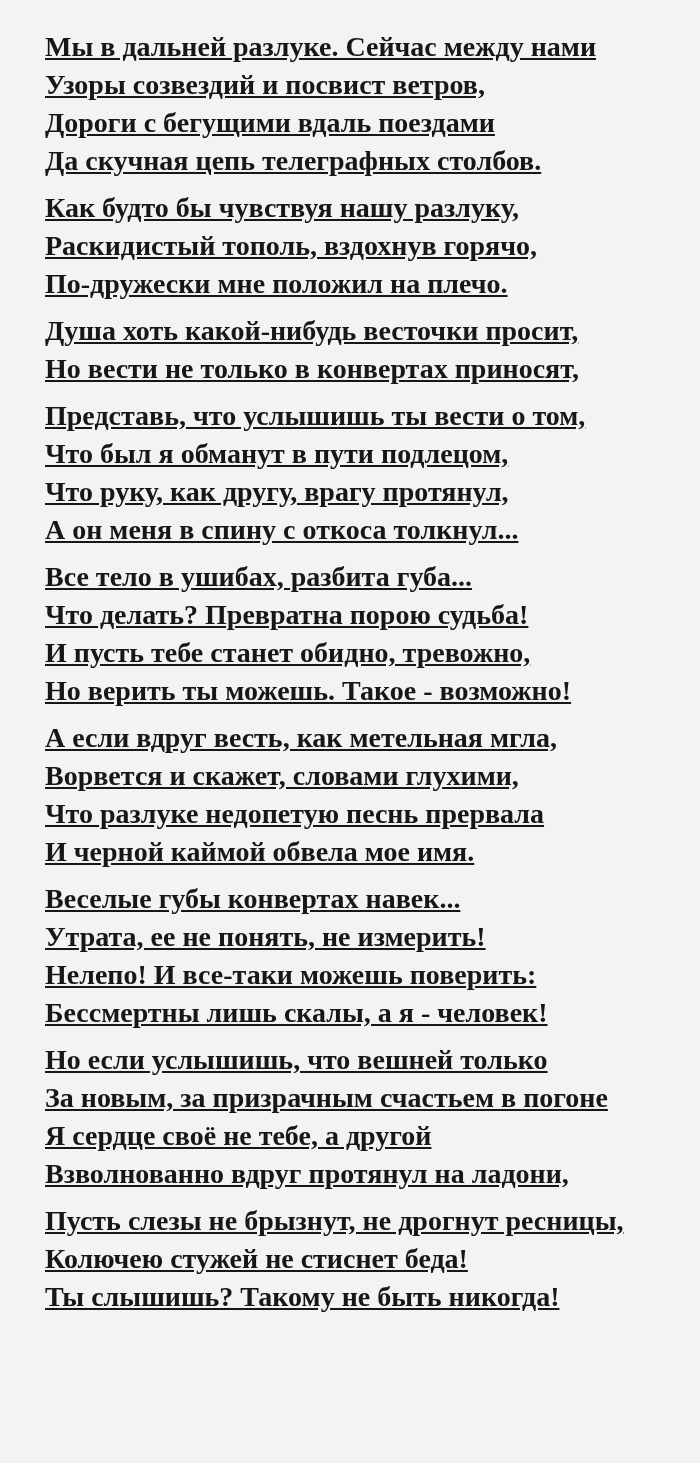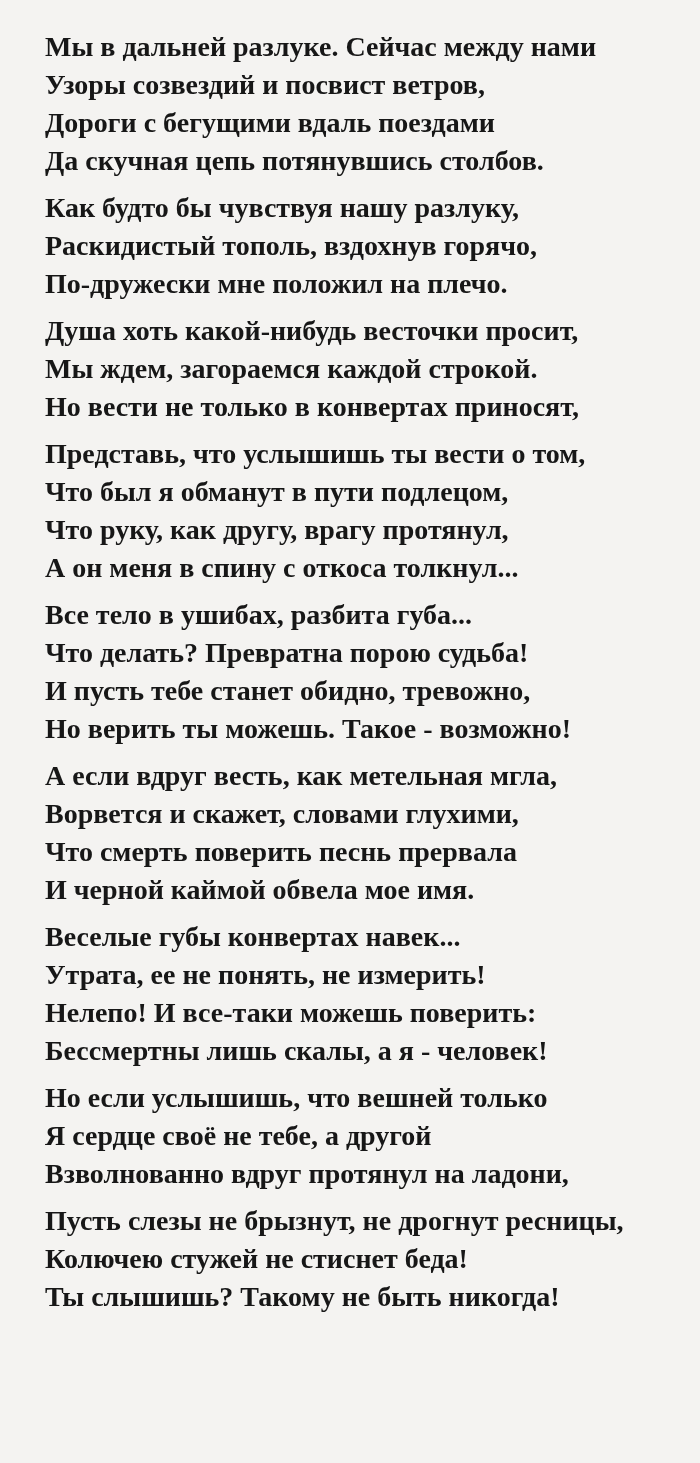--- a/index.html
+++ b/index.html
@@ -21,76 +21,77 @@
     font-size: 28px;
     line-height: 38px;
     color: #171717;
     -webkit-font-smoothing: antialiased;
   }
   .stanza {
     margin: 0 0 9px 0;
   }
   .line {
     white-space: nowrap;
+    text-decoration: underline;
   }
 </style>
 </head>
 <body>
 
 <div class="poem">
 
   <div class="stanza">
     <div class="line">Мы в дальней разлуке. Сейчас между нами</div>
     <div class="line">Узоры созвездий и посвист ветров,</div>
     <div class="line">Дороги с бегущими вдаль поездами</div>
-    <div class="line">Да скучная цепь потянувшись столбов.</div>
+    <div class="line">Да скучная цепь телеграфных столбов.</div>
   </div>
 
   <div class="stanza">
     <div class="line">Как будто бы чувствуя нашу разлуку,</div>
     <div class="line">Раскидистый тополь, вздохнув горячо,</div>
     <div class="line">По-дружески мне положил на плечо.</div>
   </div>
 
   <div class="stanza">
     <div class="line">Душа хоть какой-нибудь весточки просит,</div>
-    <div class="line">Мы ждем, загораемся каждой строкой.</div>
     <div class="line">Но вести не только в конвертах приносят,</div>
   </div>
 
   <div class="stanza">
     <div class="line">Представь, что услышишь ты вести о том,</div>
     <div class="line">Что был я обманут в пути подлецом,</div>
     <div class="line">Что руку, как другу, врагу протянул,</div>
     <div class="line">А он меня в спину с откоса толкнул...</div>
   </div>
 
   <div class="stanza">
     <div class="line">Все тело в ушибах, разбита губа...</div>
     <div class="line">Что делать? Превратна порою судьба!</div>
     <div class="line">И пусть тебе станет обидно, тревожно,</div>
     <div class="line">Но верить ты можешь. Такое - возможно!</div>
   </div>
 
   <div class="stanza">
     <div class="line">А если вдруг весть, как метельная мгла,</div>
     <div class="line">Ворвется и скажет, словами глухими,</div>
-    <div class="line">Что смерть поверить песнь прервала</div>
+    <div class="line">Что разлуке недопетую песнь прервала</div>
     <div class="line">И черной каймой обвела мое имя.</div>
   </div>
 
   <div class="stanza">
     <div class="line">Веселые губы конвертах навек...</div>
     <div class="line">Утрата, ее не понять, не измерить!</div>
     <div class="line">Нелепо! И все-таки можешь поверить:</div>
     <div class="line">Бессмертны лишь скалы, а я - человек!</div>
   </div>
 
   <div class="stanza">
     <div class="line">Но если услышишь, что вешней только</div>
+    <div class="line">За новым, за призрачным счастьем в погоне</div>
     <div class="line">Я сердце своё не тебе, а другой</div>
     <div class="line">Взволнованно вдруг протянул на ладони,</div>
   </div>
 
   <div class="stanza">
     <div class="line">Пусть слезы не брызнут, не дрогнут ресницы,</div>
     <div class="line">Колючею стужей не стиснет беда!</div>
     <div class="line">Ты слышишь? Такому не быть никогда!</div>
   </div>
 

